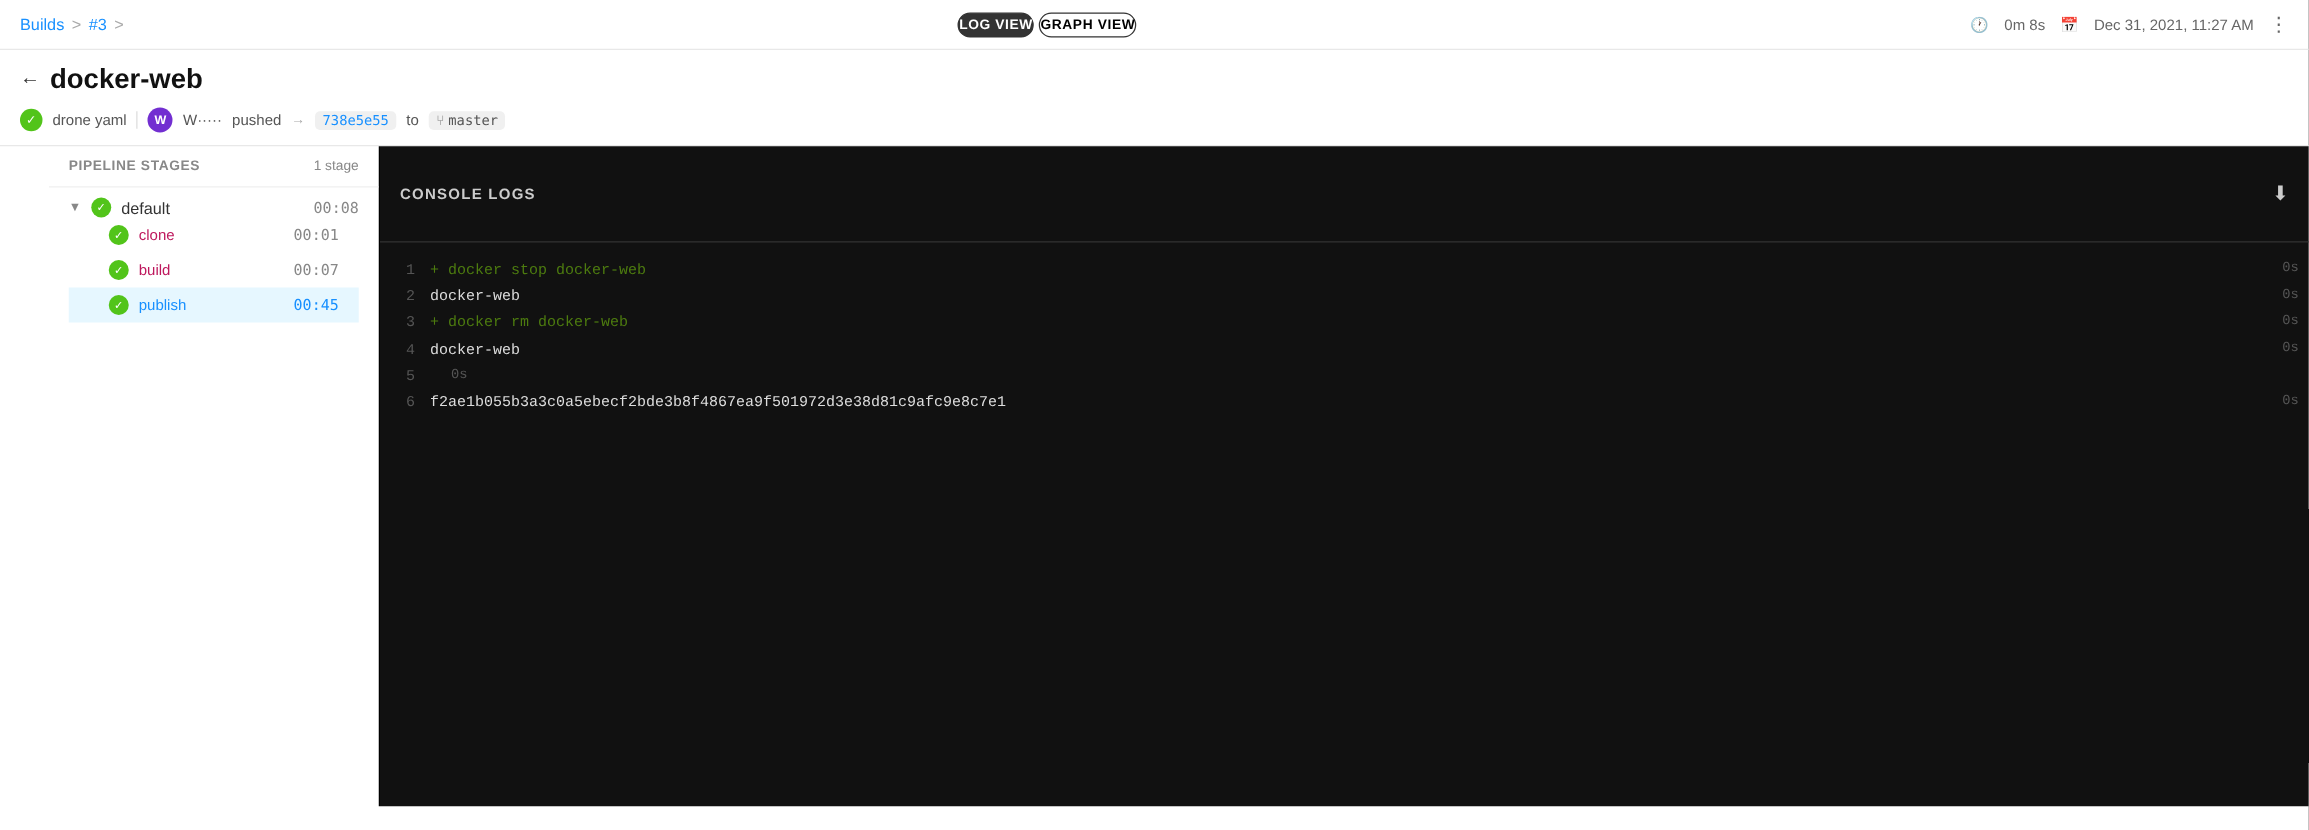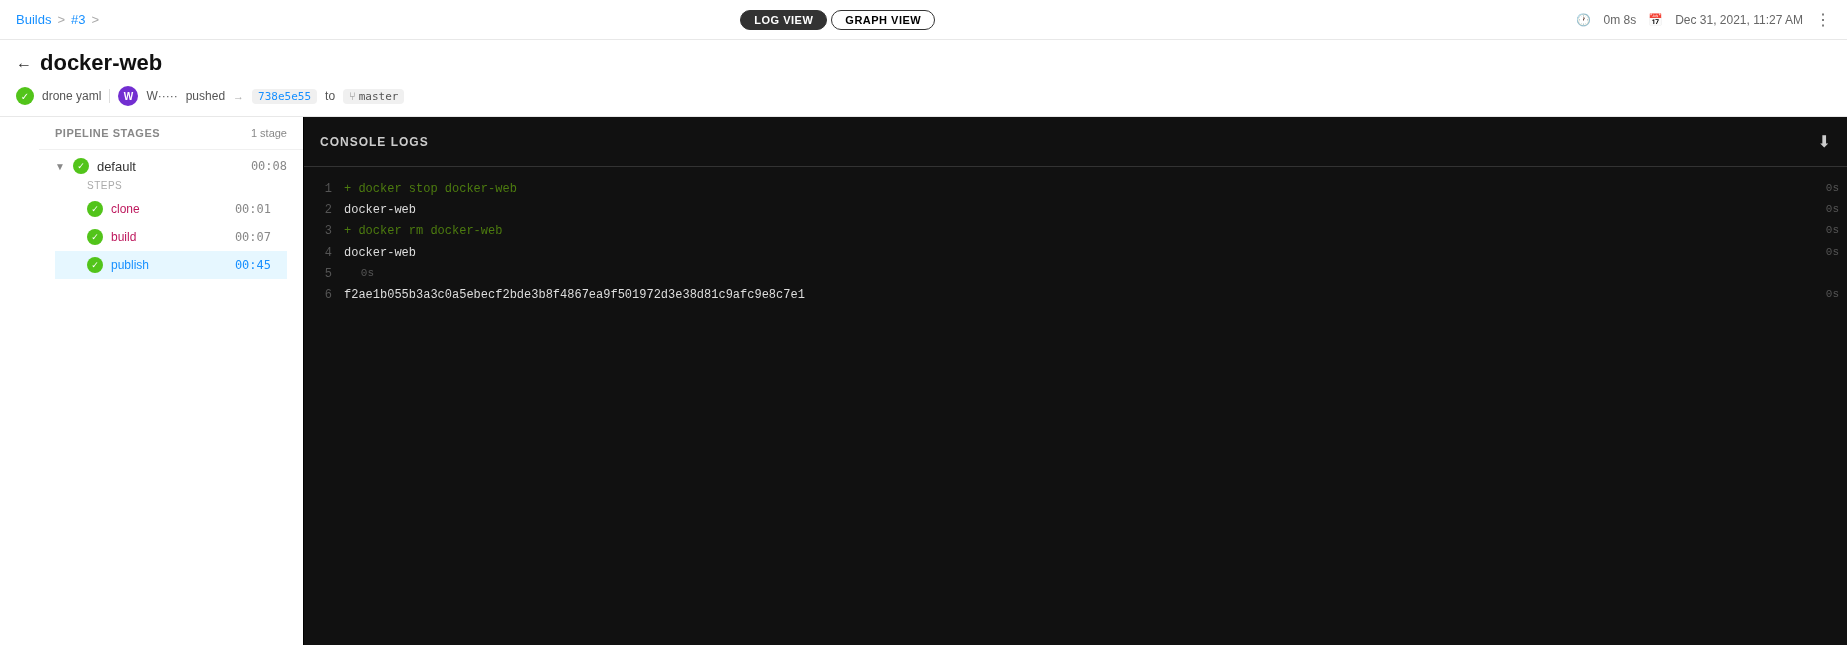--- a/index.html
+++ b/index.html
@@ -25,21 +25,21 @@
     .header-center {
       flex: 1;
       display: flex;
       justify-content: center;
       gap: 4px;
     }
     .view-btn {
       border: 1px solid #333;
       background: transparent;
       border-radius: 12px;
-      padding: 3px 13px;
+      padding: 3px 0;
       font-size: 11px;
       font-weight: 600;
       cursor: pointer;
       letter-spacing: 0.5px;
     }
     .view-btn.active {
       background: #333;
       color: #fff;
     }
     .header-right {
@@ -231,21 +231,21 @@
       flex: 1;
       background: #111;
       display: flex;
       flex-direction: column;
       position: relative;
     }
     .console-header {
       display: flex;
       justify-content: space-between;
       align-items: center;
-      padding: 15px 16px;
+      padding: 28px 16px;
       border-bottom: 1px solid #333;
     }
     .console-title {
       color: #ccc;
       font-size: 12px;
       font-weight: 600;
       letter-spacing: 1px;
       text-transform: uppercase;
     }
     .download-btn {
@@ -348,21 +348,20 @@
     </div>
 
     <div class="stage-item">
       <div class="stage-row">
         <span class="chevron-icon">▼</span>
         <span class="check-icon" style="width:16px;height:16px;font-size:9px;">✓</span>
         <span class="stage-name">default</span>
         <span class="stage-time">00:08</span>
       </div>
 
-      <div class="steps-label">STEPS</div>
 
       <div class="step-item">
         <span class="check-icon" style="width:16px;height:16px;font-size:9px;">✓</span>
         <span class="step-name">clone</span>
         <span class="step-time">00:01</span>
       </div>
 
       <div class="step-item">
         <span class="check-icon" style="width:16px;height:16px;font-size:9px;">✓</span>
         <span class="step-name">build</span>

